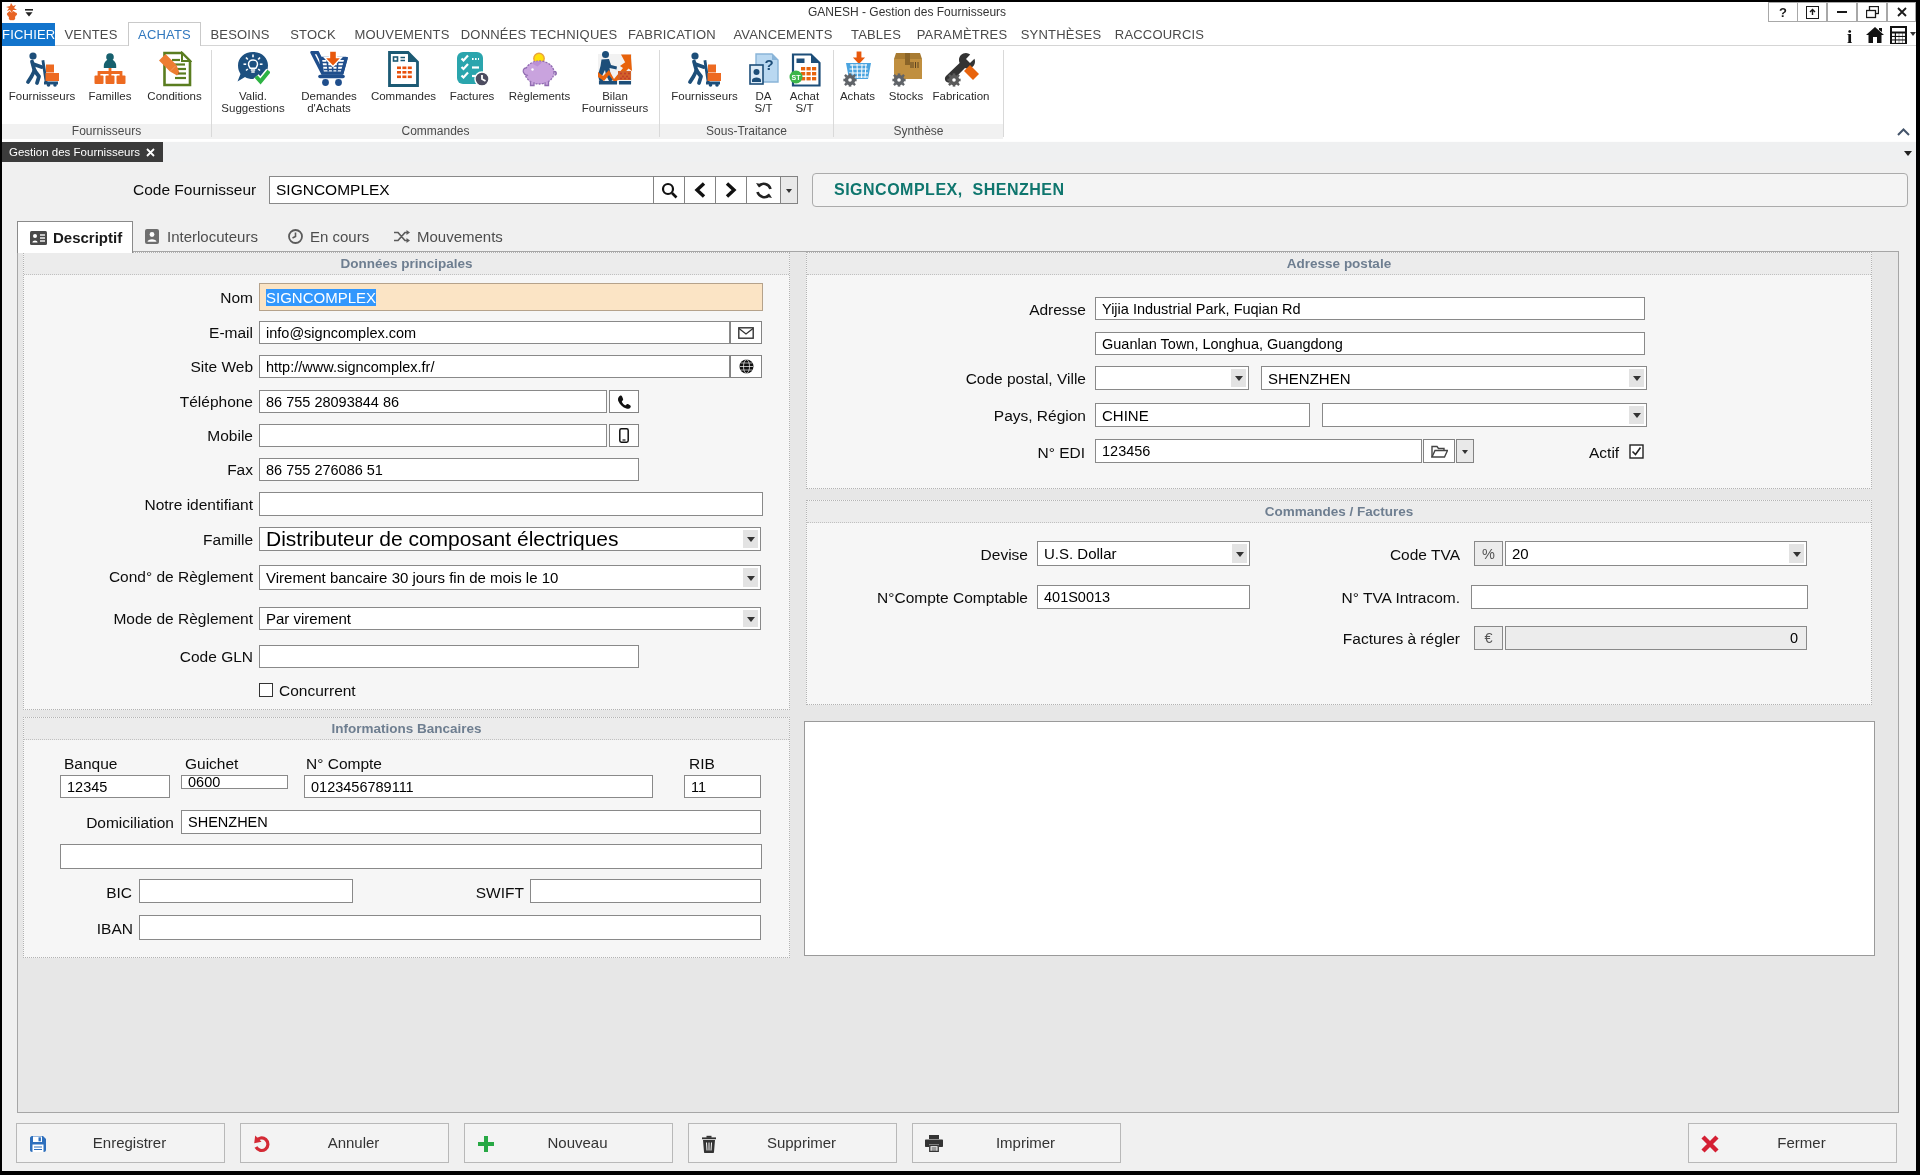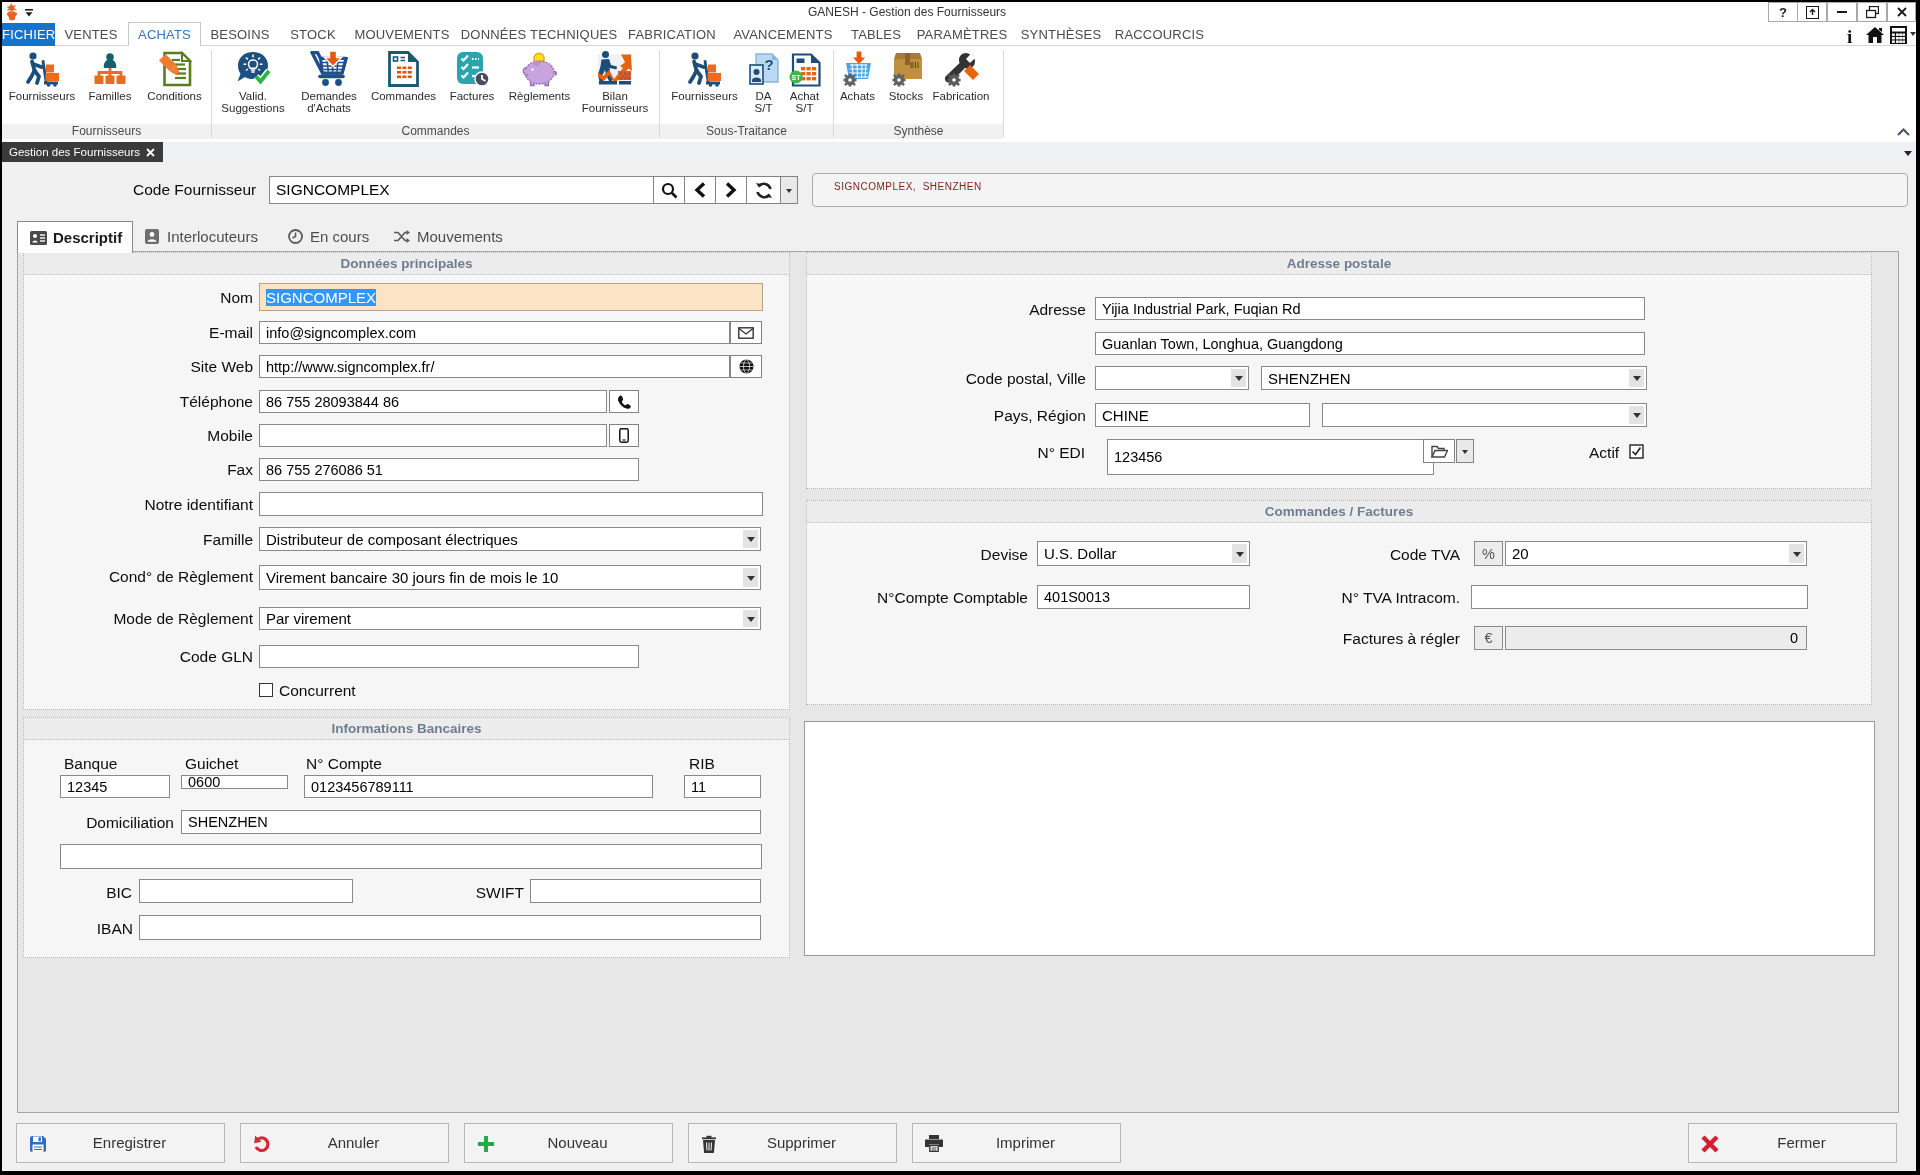--- a/index.html
+++ b/index.html
@@ -452,21 +452,21 @@
       <path d="M15.5,7 A7,7 0 0 0 3.5,4.2" fill="none" stroke="#222" stroke-width="2.6"></path>
       <path d="M2.5,10 A7,7 0 0 0 14.5,12.8" fill="none" stroke="#222" stroke-width="2.6"></path>
       <path d="M1,1 L4,5.5 L8,2.5 Z" fill="#222"></path>
       <path d="M17,16 L14,11.5 L10,14.5 Z" fill="#222"></path>
     </svg>
   </div>
 <div class="btnbox" style="left:780px;top:176px;width:18px;height:28px;background:#e9e9e9;">
     <span style="border:3.5px solid transparent;border-top:4.5px solid #333;margin-top:4px;"></span>
   </div>
 <div class="abs" style="left:812px;top:173px;width:1096px;height:34px;background:#f4f4f4;border:1px solid #ababab;border-radius:4px;">
-  <div style="margin:7px 0 0 21px;font-size:10px;font-weight:normal;color:#7f1d1d;letter-spacing:0.5px;">SIGNCOMPLEX,&nbsp; SHENZHEN</div>
+  <div style="margin:7px 0 0 21px;font-size:16px;font-weight:bold;color:#0f766e;letter-spacing:0.5px;">SIGNCOMPLEX,&nbsp; SHENZHEN</div>
 </div>
 <div class="stab" style="left:17px;width:116px;background:#fff;border:1px solid #8a8a8a;border-bottom:none;height:32px;font-weight:bold;color:#1a1a1a;z-index:3;">
   <svg style="margin:0 6px 0 12px;" width="17" height="14" viewBox="0 0 17 14">
       <rect x="0" y="0" width="17" height="14" rx="1.5" fill="#4a4a4a"></rect>
       <circle cx="5" cy="5" r="2" fill="#fff"></circle>
       <path d="M2.4,11.5 C2.4,8.8 7.6,8.8 7.6,11.5 Z" fill="#fff"></path>
       <line x1="10" y1="4" x2="15" y2="4" stroke="#fff" stroke-width="1.4"></line>
       <line x1="10" y1="7" x2="15" y2="7" stroke="#fff" stroke-width="1.4"></line>
       <line x1="10" y1="10" x2="15" y2="10" stroke="#fff" stroke-width="1.4"></line>
     </svg>
@@ -536,21 +536,21 @@
     <svg width="10" height="15" viewBox="0 0 10 15">
       <rect x="0.8" y="0.8" width="8.4" height="13.4" rx="1.6" fill="none" stroke="#111" stroke-width="1.5"></rect>
       <line x1="3.5" y1="12" x2="6.5" y2="12" stroke="#111" stroke-width="1.2"></line>
     </svg>
   </div>
 <div class="lblr" style="left:100px;top:461px;width:153px;">Fax</div>
 <div class="inp" style="left:259px;top:458px;width:380px;height:23px;">86 755 276086 51</div>
 <div class="lblr" style="left:100px;top:496px;width:153px;">Notre identifiant</div>
 <div class="inp" style="left:259px;top:492px;width:504px;height:24px;"></div>
 <div class="lblr" style="left:100px;top:531px;width:153px;">Famille</div>
-<div class="inp" style="left:259px;top:527px;width:502px;height:24px;font-size:15px;">Distributeur de composant électriques<div class="dd"></div></div>
+<div class="inp" style="left:259px;top:527px;width:502px;height:24px;font-size:21px;">Distributeur de composant électriques<div class="dd"></div></div>
 <div class="lblr" style="left:100px;top:568px;width:153px;">Cond° de Règlement</div>
 <div class="inp" style="left:259px;top:565px;width:502px;height:25px;font-size:15px;">Virement bancaire 30 jours fin de mois le 10<div class="dd"></div></div>
 <div class="lblr" style="left:100px;top:610px;width:153px;">Mode de Règlement</div>
 <div class="inp" style="left:259px;top:607px;width:502px;height:23px;font-size:15px;">Par virement<div class="dd"></div></div>
 <div class="lblr" style="left:100px;top:648px;width:153px;">Code GLN</div>
 <div class="inp" style="left:259px;top:645px;width:380px;height:23px;"></div>
 <div class="abs" style="left:259px;top:683px;width:14px;height:14px;background:#fff;border:1px solid #333;"></div>
 <div class="lbl" style="left:279px;top:682px;">Concurrent</div>
 
 <div class="grp" style="left:23px;top:717px;width:767px;height:241px;">
@@ -584,21 +584,21 @@
 <div class="inp" style="left:1095px;top:366px;width:154px;height:24px;">
     <div class="dd"></div>
   </div>
 <div class="inp" style="left:1261px;top:366px;width:386px;height:24px;font-size:15px;">SHENZHEN<div class="dd"></div></div>
 <div class="lblr" style="left:930px;top:407px;width:156px;">Pays, Région</div>
 <div class="inp" style="left:1095px;top:403px;width:215px;height:24px;font-size:15px;">CHINE</div>
 <div class="inp" style="left:1322px;top:403px;width:325px;height:24px;">
     <div class="dd"></div>
   </div>
 <div class="lblr" style="left:930px;top:444px;width:155px;">N° EDI</div>
-<div class="inp" style="left:1095px;top:439px;width:327px;height:36px;margin-left:12px;">123456</div>
+<div class="inp" style="left:1095px;top:439px;width:327px;height:24px;">123456</div>
 <div class="btnbox" style="left:1423px;top:439px;width:32px;height:24px;">
     <svg width="17" height="13" viewBox="0 0 17 13">
       <path d="M1,12 L1,1.5 L6,1.5 L7.5,3.5 L13,3.5 L13,5.5" fill="none" stroke="#444" stroke-width="1.4"></path>
       <path d="M1,12 L4,5.5 L16.5,5.5 L13.5,12 Z" fill="none" stroke="#444" stroke-width="1.4"></path>
     </svg>
   </div>
 <div class="btnbox" style="left:1456px;top:439px;width:18px;height:24px;background:#e9e9e9;">
     <span style="border:3.5px solid transparent;border-top:4.5px solid #333;margin-top:4px;"></span>
   </div>
 <div class="lbl" style="left:1589px;top:444px;">Actif</div>

